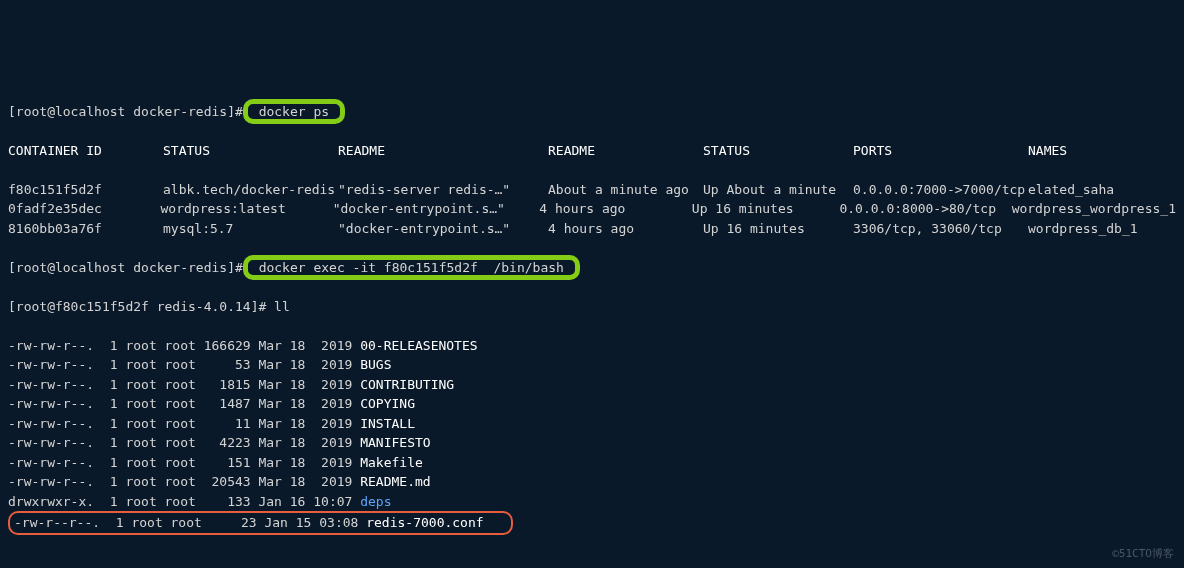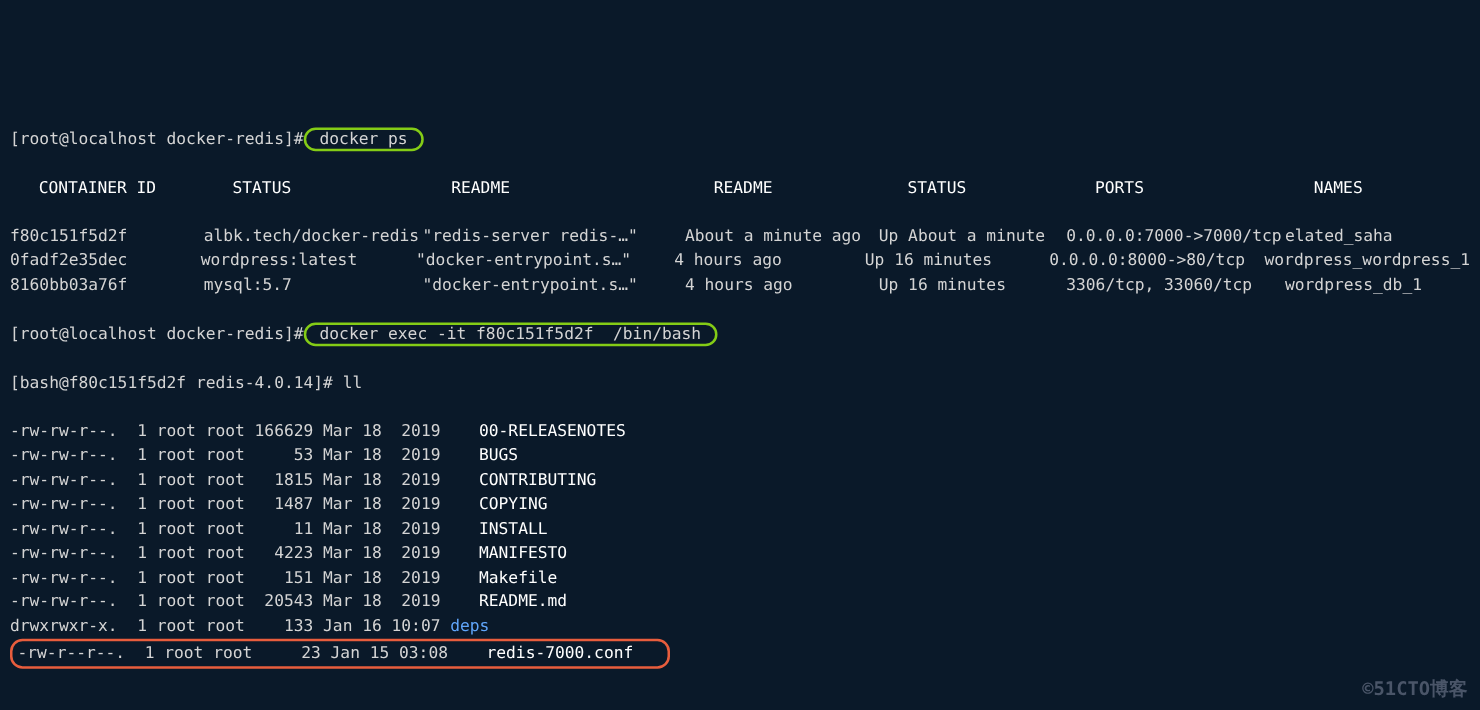--- a/index.html
+++ b/index.html
@@ -9,61 +9,60 @@
       font-family: 'Menlo', 'Consolas', monospace;
       font-size: 13px;
       line-height: 1.5;
       padding: 4px 8px;
       white-space: pre;
       width: 1184px;
       height: 568px;
       overflow: hidden;
     }
     .line { display: block; }
-    .white { color: #ffffff; margin-left: 23px; }
+    .white { color: #ffffff; }
     .blue { color: #60a5fa; margin-top: 33px; }
     .highlight-box {
-      border: 2px solid #84cc16;
+      border: 5px solid #84cc16;
       border-radius: 10px;
       padding: 0 3px;
       display: inline;
     }
     .highlight-box-row {
       border: 2px solid #e85d3d;
       border-radius: 10px;
       padding: 0 4px;
       display: inline-block;
     }
     .watermark {
       position: absolute;
       bottom: 6px;
       right: 10px;
       color: #4a5568;
-      font-size: 15px;
-      font-weight: bold;
+      font-size: 11px;
     }
     .table-row { display: flex; }
     .col1 { width: 155px; }
     .col2 { width: 175px; }
     .col3 { width: 210px; }
     .col4 { width: 155px; }
     .col5 { width: 150px; }
     .col6 { width: 175px; }
     .col7 { flex: 1; }
   </style>
 </head>
 <body>
 
 
 
 <div>
 <span class="line"><span>[root@localhost docker-redis]#</span><span class="highlight-box"><span> docker ps </span></span></span>
 <div class="table-row white"><span class="col1">CONTAINER ID</span><span class="col2">STATUS</span><span class="col3">README</span><span class="col4">README</span><span class="col5">STATUS</span><span class="col6">PORTS</span><span class="col7">NAMES</span></div>
 <div id="container-rows"><div class="table-row"><span class="col1">f80c151f5d2f</span><span class="col2">albk.tech/docker-redis</span><span class="col3">"redis-server redis-…"</span><span class="col4">About a minute ago</span><span class="col5">Up About a minute</span><span class="col6">0.0.0.0:7000-&gt;7000/tcp</span><span class="col7">elated_saha</span></div><div class="table-row"><span class="col1">0fadf2e35dec</span><span class="col2">wordpress:latest</span><span class="col3">"docker-entrypoint.s…"</span><span class="col4">4 hours ago</span><span class="col5">Up 16 minutes</span><span class="col6">0.0.0.0:8000-&gt;80/tcp</span><span class="col7">wordpress_wordpress_1</span></div><div class="table-row"><span class="col1">8160bb03a76f</span><span class="col2">mysql:5.7</span><span class="col3">"docker-entrypoint.s…"</span><span class="col4">4 hours ago</span><span class="col5">Up 16 minutes</span><span class="col6">3306/tcp, 33060/tcp</span><span class="col7">wordpress_db_1</span></div></div>
 <span class="line"><span>[root@localhost docker-redis]#</span><span class="highlight-box"><span> docker exec -it f80c151f5d2f  /bin/bash </span></span></span>
-<span class="line">[bash@f80c151f5d2f redis-4.0.14]# ll</span>
+<span class="line">[root@f80c151f5d2f redis-4.0.14]# ll</span>
 <div id="file-rows"><span class="line"><span>-rw-rw-r--.  1 root root 166629 Mar 18  2019 </span><span class="white">00-RELEASENOTES</span></span><span class="line"><span>-rw-rw-r--.  1 root root     53 Mar 18  2019 </span><span class="white">BUGS</span></span><span class="line"><span>-rw-rw-r--.  1 root root   1815 Mar 18  2019 </span><span class="white">CONTRIBUTING</span></span><span class="line"><span>-rw-rw-r--.  1 root root   1487 Mar 18  2019 </span><span class="white">COPYING</span></span><span class="line"><span>-rw-rw-r--.  1 root root     11 Mar 18  2019 </span><span class="white">INSTALL</span></span><span class="line"><span>-rw-rw-r--.  1 root root   4223 Mar 18  2019 </span><span class="white">MANIFESTO</span></span><span class="line"><span>-rw-rw-r--.  1 root root    151 Mar 18  2019 </span><span class="white">Makefile</span></span><span class="line"><span>-rw-rw-r--.  1 root root  20543 Mar 18  2019 </span><span class="white">README.md</span></span><span class="line"><span>drwxrwxr-x.  1 root root    133 Jan 16 10:07 </span><span class="blue">deps</span></span><span class="line"><span class="highlight-box-row"><span>-rw-r--r--.  1 root root     23 Jan 15 03:08 </span><span class="white">redis-7000.conf</span><span>   </span></span></span></div>
 
 </div>
 <div class="watermark">©51CTO博客</div>
 
 
 
 
 </body></html>

